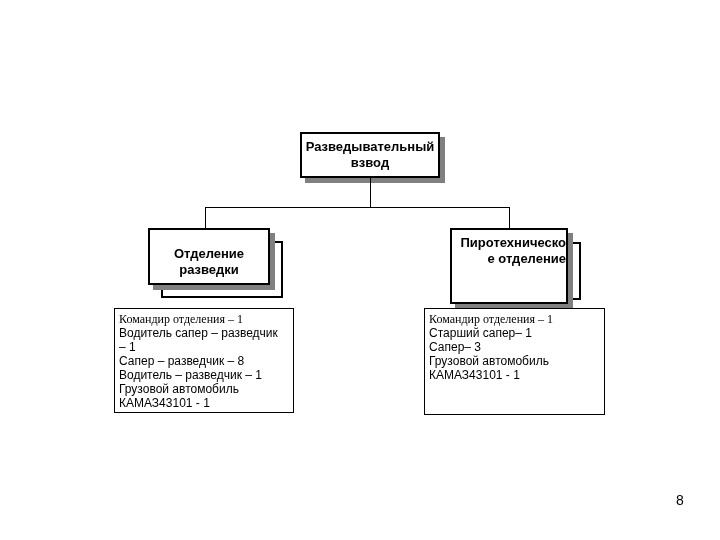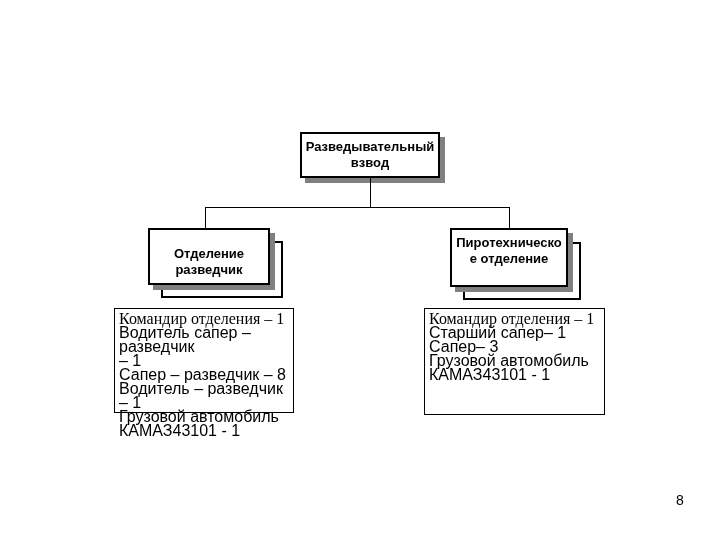--- a/index.html
+++ b/index.html
@@ -32,21 +32,21 @@
     z-index: 0;
   }
   .node.front { z-index: 2; }
   .conn { position: absolute; background: #000000; z-index: 1; }
   .detail {
     position: absolute;
     background: #ffffff;
     border: 1px solid #000000;
     box-sizing: border-box;
     padding: 3px 4px;
-    font-size: 16px;
+    font-size: 12px;
     line-height: 14px;
     z-index: 2;
   }
   .detail .serif { font-family: "Liberation Serif", serif; }
   .page-num {
     position: absolute;
     left: 658px;
     top: 492px;
     width: 20px;
     text-align: center;
@@ -63,42 +63,42 @@
   .conn-left-drop  { left: 193px; top: 207px; width: 1px;  height: 21px; }
   .conn-right-drop { left: 497px; top: 207px; width: 1px;  height: 21px; }
 
   
   .left-back  { left: 149px; top: 241px; width: 122px; height: 57px; }
   .left-node  { left: 136px; top: 228px; width: 122px; height: 57px; padding-top: 16px; }
   .left-detail  { left: 102px; top: 308px; width: 180px; height: 105px; }
 
   
   .right-back { left: 451px; top: 242px; width: 118px; height: 58px; }
-  .right-node { left: 438px; top: 228px; width: 118px; height: 59px; padding-top: 5px; }
+  .right-node { left: 438px; top: 228px; width: 118px; height: 76px; padding-top: 5px; text-align: right; }
   .right-detail { left: 412px; top: 308px; width: 181px; height: 107px; }
 </style>
 </head>
 <body>
 
 <div class="canvas">
 
   <div class="node shadowed root-node">
     <div>Разведывательный</div>
     <div>взвод</div>
   </div>
 
   <div class="conn conn-root-stem"></div>
   <div class="conn conn-horizontal"></div>
   <div class="conn conn-left-drop"></div>
   <div class="conn conn-right-drop"></div>
 
   <div class="backbox left-back"></div>
   <div class="node shadowed front left-node">
     <div>Отделение</div>
-    <div>разведчик</div>
+    <div>разведки</div>
   </div>
 
   <div class="detail left-detail">
     <div class="serif">Командир отделения – 1</div>
     <div>Водитель сапер – разведчик</div>
     <div>– 1</div>
     <div>Сапер – разведчик – 8</div>
     <div>Водитель – разведчик – 1</div>
     <div>Грузовой автомобиль</div>
     <div>КАМАЗ43101 - 1</div>

